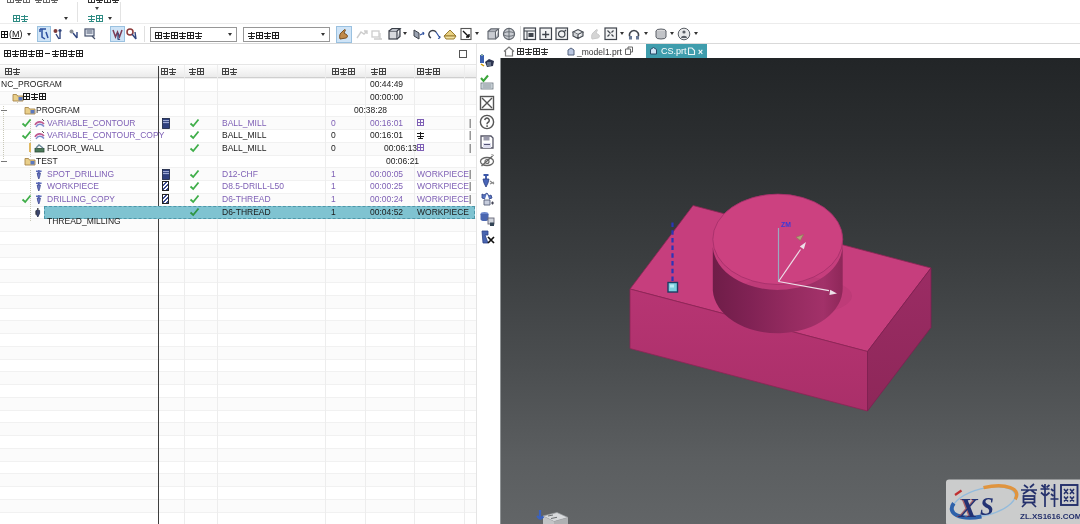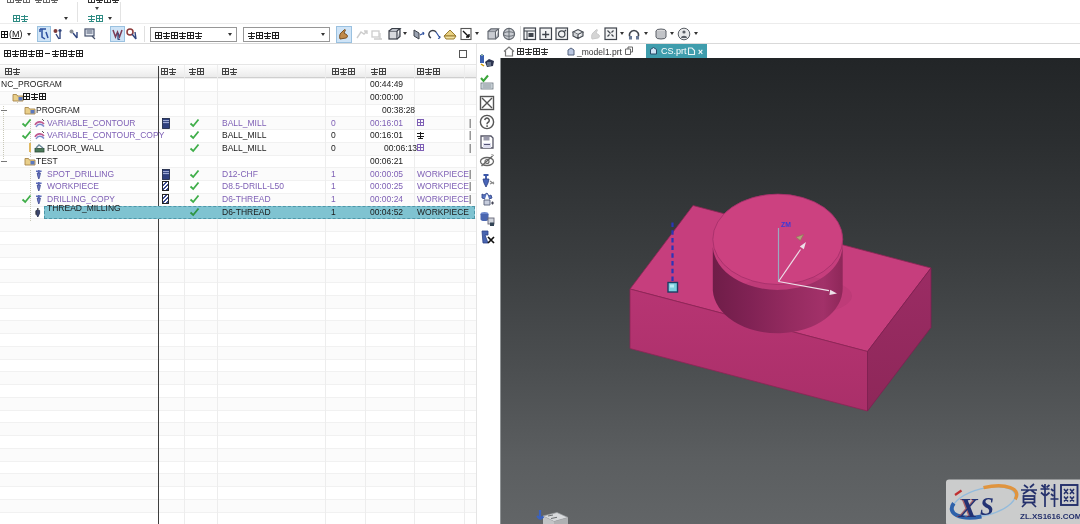--- a/index.html
+++ b/index.html
@@ -268,21 +268,21 @@
         <rect x="6.5" y="5" width="4" height="3.5" fill="#5b79c0"></rect>
       </svg>
       <div class="abs" style="left:23px;top:49.4px;color:#1a1a1a;font-size:0;line-height:0"><span class="cj"></span><span class="cj b"></span><span class="cj"></span></div>
       <div class="txt" style="left:370px;top:49.0px">00:00:00</div>
       <div class="abs" style="left:1px;top:65.7px;width:6px;height:1.4px;background:#777"></div>
       <svg class="abs" style="left:24px;top:60.7px" width="12" height="10">
         <path d="M1 2.5 h3.5 l1 1.5 H11 V9 H1 Z" fill="#e9cf8a" stroke="#a8874a" stroke-width="0.9"></path>
         <rect x="6.5" y="5" width="4" height="3.5" fill="#5b79c0"></rect>
       </svg>
       <div class="txt" style="left:36px;top:61.7px">PROGRAM</div>
-      <div class="txt" style="left:382px;top:61.7px">00:38:28</div>
+      <div class="txt" style="left:354px;top:61.7px">00:38:28</div>
       <svg class="abs" style="left:21px;top:73.5px" width="11" height="10">
         <path d="M1.5 5.5 L4.2 8 L9.5 1.5" fill="none" stroke="#3fae49" stroke-width="1.8"></path>
       </svg>
       <svg class="abs" style="left:34px;top:73.5px" width="11" height="10">
         <path d="M1 7 C3 3 8 3 10 6" fill="none" stroke="#c05a90" stroke-width="1.6"></path>
         <path d="M2 9 C4 5.5 7.5 5.5 10 8.5" fill="none" stroke="#7a88cc" stroke-width="1.4"></path>
         <path d="M8 1 l2 2" stroke="#555" stroke-width="1"></path>
       </svg>
       <div class="txt pur" style="left:47px;top:74.5px">VARIABLE_CONTOUR</div>
       <svg class="abs" style="left:162px;top:73.5px" width="8" height="11">
@@ -327,21 +327,21 @@
       <div class="txt" style="left:331px;top:100.0px">0</div>
       <div class="txt" style="left:384px;top:100.0px">00:06:13</div>
       <div class="abs" style="left:417px;top:100.3px;color:#7e5fb5;font-size:0;line-height:0"><span class="cj"></span></div>
       <div class="txt" style="left:469px;top:100.0px">|</div>
       <div class="abs" style="left:1px;top:116.7px;width:6px;height:1.4px;background:#777"></div>
       <svg class="abs" style="left:24px;top:111.7px" width="12" height="10">
         <path d="M1 2.5 h3.5 l1 1.5 H11 V9 H1 Z" fill="#e9cf8a" stroke="#a8874a" stroke-width="0.9"></path>
         <rect x="6.5" y="5" width="4" height="3.5" fill="#5b79c0"></rect>
       </svg>
       <div class="txt" style="left:36px;top:112.7px">TEST</div>
-      <div class="txt" style="left:370px;top:112.7px">00:06:21</div>
+      <div class="txt" style="left:386px;top:112.7px">00:06:21</div>
       <svg class="abs" style="left:34px;top:124.5px" width="10" height="11">
         <path d="M4.8 1 v3 M2 2.2 h5.6" stroke="#5b6ab8" stroke-width="1.6"></path>
         <path d="M3.2 4 h3.2 l-.6 3.2 L4.8 10 L3.8 7.2 Z" fill="#6c79c4" stroke="#39448c" stroke-width="0.8"></path>
       </svg>
       <div class="txt pur" style="left:47px;top:125.5px">SPOT_DRILLING</div>
       <svg class="abs" style="left:162px;top:124.5px" width="8" height="11">
         <rect x="0.5" y="0.5" width="7" height="10" fill="#2e3f7e" stroke="#16203e" stroke-width="0.8"></rect>
         <path d="M1 2.6 h6 M1 4.6 h6" stroke="#aab4dc" stroke-width="1"></path>
       </svg>
       <svg class="abs" style="left:189px;top:124.5px" width="11" height="10">
@@ -381,21 +381,21 @@
       <div class="txt pur" style="left:222px;top:150.9px">D6-THREAD</div>
       <div class="txt pur" style="left:331px;top:150.9px">1</div>
       <div class="txt pur" style="left:370px;top:150.9px">00:00:24</div>
       <div class="txt pur" style="left:417px;top:150.9px">WORKPIECE</div>
       <div class="txt" style="left:469px;top:150.9px">|</div>
       <svg class="abs" style="left:33px;top:162.7px" width="10" height="11">
         <path d="M4.8 1 v2.4" stroke="#444" stroke-width="1.4"></path>
         <path d="M3 3.4 h3.6 v3 L4.8 10 L3 6.4 Z" fill="#3c466e" stroke="#222c4e" stroke-width="0.8"></path>
         <path d="M2 5 h2 M2 7 h2" stroke="#444" stroke-width="0.9"></path>
       </svg>
-      <div class="txt" style="left:47px;top:160px">THREAD_MILLING</div>
+      <div class="txt" style="left:47px;top:173px">THREAD_MILLING</div>
       <svg class="abs" style="left:189px;top:162.7px" width="11" height="10">
         <path d="M1.5 5.5 L4.2 8 L9.5 1.5" fill="none" stroke="#2f9442" stroke-width="1.8"></path>
       </svg>
       <div class="txt" style="left:222px;top:163.7px">D6-THREAD</div>
       <div class="txt" style="left:331px;top:163.7px">1</div>
       <div class="txt" style="left:370px;top:163.7px">00:04:52</div>
       <div class="txt" style="left:417px;top:163.7px">WORKPIECE</div>
     </div>
     <div class="abs" style="left:476px;top:44px;width:24px;height:480px;background:#fff;border-left:1px solid #e4e4e4">
       <svg class="abs" style="left:2px;top:9px" width="17" height="17" viewBox="0 0 17 17">

